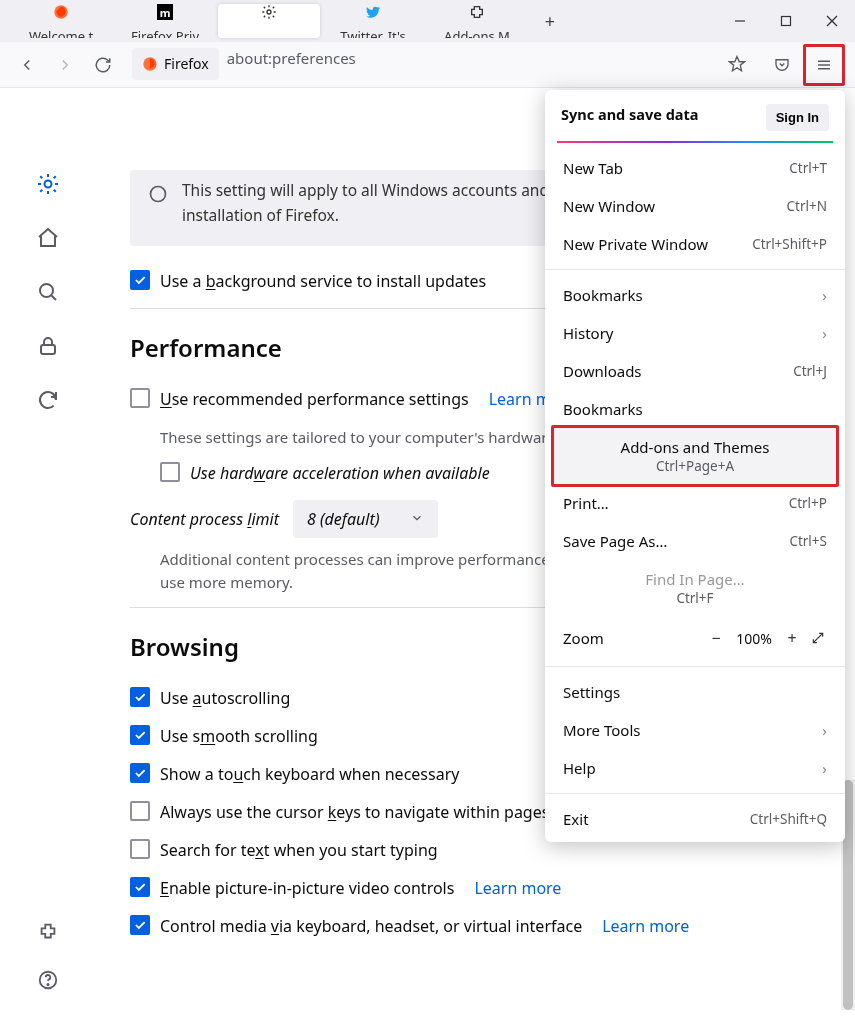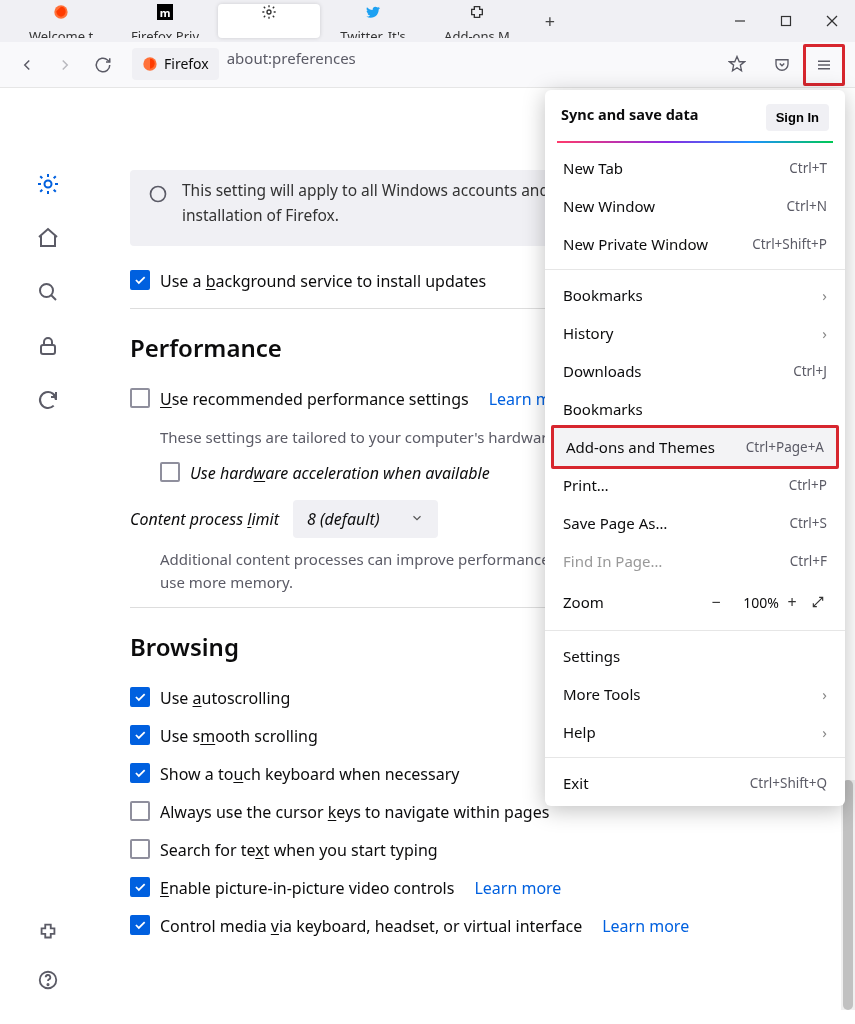--- a/index.html
+++ b/index.html
@@ -216,34 +216,35 @@
   padding: 9px 18px;
   font-size:15px;
   cursor:pointer;
 }
 .menu-item.highlight {
   border: 3px solid #d7262e;
   margin: -3px 6px;
   padding: 9px 12px;
   border-radius:2px;
   background:#f3f3f5;
+  flex-direction:column;
 }
 .menu-item .shortcut { color:#5b5b66; font-size:13.5px; }
 .menu-item .chev { color:#888; }
-.menu-item.disabled { color:#999; }
+.menu-item.disabled { color:#999;flex-direction:column; }
 .zoom-row {
   display:flex; align-items:center;
   padding: 9px 14px 9px 18px;
   font-size:15px;
 }
 .zoom-row .label { flex:1; }
 .zoom-ctrl {
   width:26px; height:26px; display:flex; align-items:center; justify-content:center; font-size:16px; color:#333;
 }
-.zoom-pct { width:50px; text-align:right; font-size:14px; }
+.zoom-pct { width:50px; text-align:center; font-size:14px; }
 
 
 .scrollbar-track {
   position:absolute;
   right:0; top:780px;
   width:14px; height:230px;
   background:#f0f0f0;
 }
 .scrollbar-thumb {
   position:absolute;

